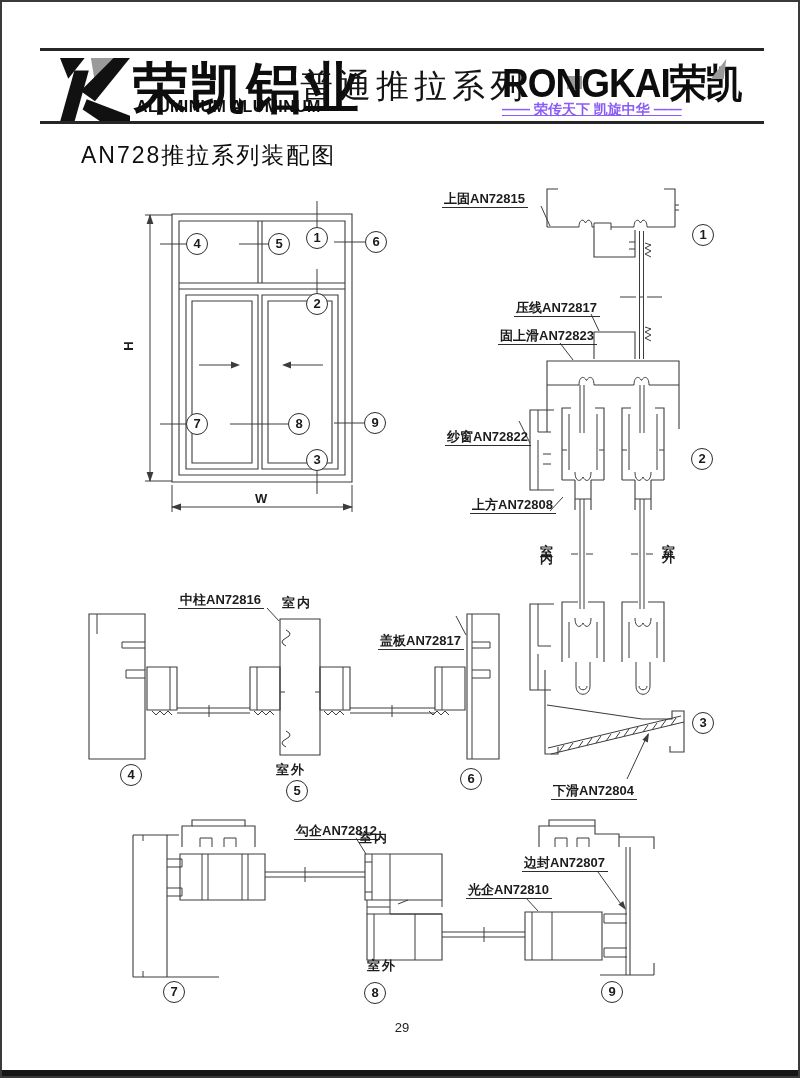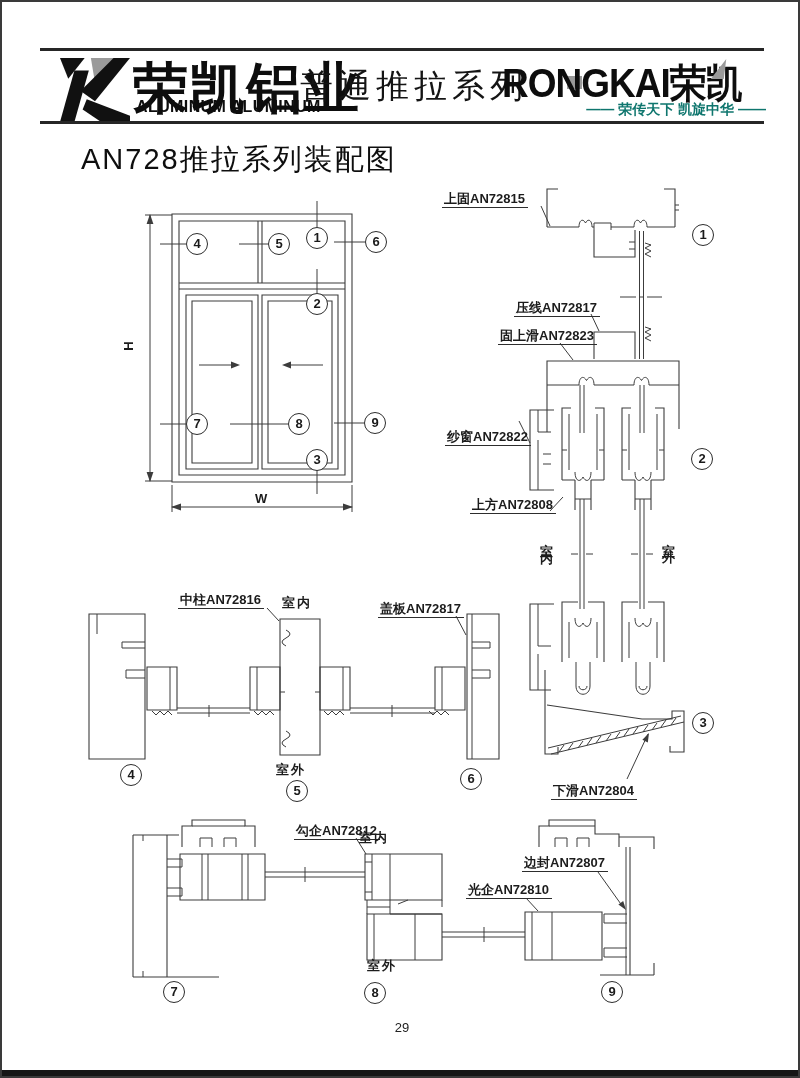--- a/index.html
+++ b/index.html
@@ -8,24 +8,24 @@
     background:#ffffff;box-sizing:border-box;border:2px solid #3a3a3a;
     font-family:"Liberation Sans","DejaVu Sans",sans-serif;color:#111;overflow:hidden;
   }
   .abs{position:absolute;}
   .rule{position:absolute;left:38px;width:724px;height:3px;background:#262626;}
   .bottom-bar{position:absolute;left:0;bottom:0;width:100%;height:6px;background:#161616;}
   .logo-cn{position:absolute;left:131px;top:50px;font-size:55px;font-weight:900;letter-spacing:2px;color:#0d0d0d;}
   .logo-en{position:absolute;left:134px;top:96px;font-size:16px;font-weight:800;letter-spacing:0.4px;color:#0d0d0d;}
   .series{position:absolute;left:298px;top:62px;font-size:33px;font-weight:500;letter-spacing:5px;color:#141414;}
   .brand{position:absolute;left:500px;top:55px;font-size:37px;font-weight:900;letter-spacing:-1px;transform:scaleY(1.08);transform-origin:top left;color:#0d0d0d;white-space:nowrap;}
-  .slogan{position:absolute;left:500px;top:99px;width:264px;text-align:right;font-size:14px;font-weight:700;color:#0f766e;white-space:nowrap;}
+  .slogan{position:absolute;left:500px;top:99px;width:264px;text-align:left;font-size:14px;font-weight:700;color:#8b5cf6;white-space:nowrap;text-decoration:underline;}
   .gray-accent-o{position:absolute;left:565px;top:74px;width:15px;height:13px;background:#9a9a9a;}
   .gray-accent-k{position:absolute;left:712px;top:57px;width:0;height:0;border-left:9px solid transparent;border-right:4px solid transparent;border-bottom:20px solid #9a9a9a;transform:skewX(-18deg);}
-  .page-title{position:absolute;left:79px;top:138px;font-size:29px;font-weight:500;letter-spacing:2px;color:#0e0e0e;}
+  .page-title{position:absolute;left:79px;top:138px;font-size:23px;font-weight:500;letter-spacing:2px;color:#0e0e0e;}
   .lbl{position:absolute;font-size:13px;font-weight:600;color:#1c1c1c;white-space:nowrap;line-height:14px;}
   .ul{border-bottom:1.3px solid #2d2d2d;padding:0 3px 1px 2px;}
   .vert{writing-mode:vertical-rl;text-orientation:upright;letter-spacing:8px;}
   .co{
     position:absolute;width:22px;height:22px;border:1.3px solid #2d2d2d;border-radius:50%;
     box-sizing:border-box;text-align:center;line-height:19px;font-size:13px;font-weight:600;
     background:#fff;color:#1a1a1a;
   }
   .page-num{position:absolute;left:358px;top:1018px;width:84px;text-align:center;font-size:13px;color:#222;}
   svg.art{position:absolute;left:0;top:0;}
@@ -200,21 +200,21 @@
 
   <div class="lbl ul" style="left:440px;top:190px">上固AN72815</div>
   <div class="lbl ul" style="left:512px;top:299px">压线AN72817</div>
   <div class="lbl ul" style="left:496px;top:327px">固上滑AN72823</div>
   <div class="lbl ul" style="left:443px;top:428px">纱窗AN72822</div>
   <div class="lbl ul" style="left:468px;top:496px">上方AN72808</div>
   <div class="lbl vert" style="left:537px;top:531px">室内</div>
   <div class="lbl vert" style="left:659px;top:531px">室外</div>
   <div class="lbl ul" style="left:176px;top:591px">中柱AN72816</div>
   <div class="lbl" style="left:280px;top:594px;letter-spacing:2px">室内</div>
-  <div class="lbl ul" style="left:376px;top:600px">盖板AN72817</div>
+  <div class="lbl ul" style="left:376px;top:632px">盖板AN72817</div>
   <div class="lbl" style="left:274px;top:761px;letter-spacing:2px">室外</div>
   <div class="lbl ul" style="left:549px;top:782px">下滑AN72804</div>
   <div class="lbl ul" style="left:292px;top:822px">勾企AN72812</div>
   <div class="lbl" style="left:357px;top:829px;letter-spacing:2px">室内</div>
   <div class="lbl ul" style="left:464px;top:881px">光企AN72810</div>
   <div class="lbl ul" style="left:520px;top:854px">边封AN72807</div>
   <div class="lbl" style="left:365px;top:957px;letter-spacing:2px">室外</div>
 
   <div class="co" style="left:304px;top:225px">1</div>
   <div class="co" style="left:304px;top:291px">2</div>

